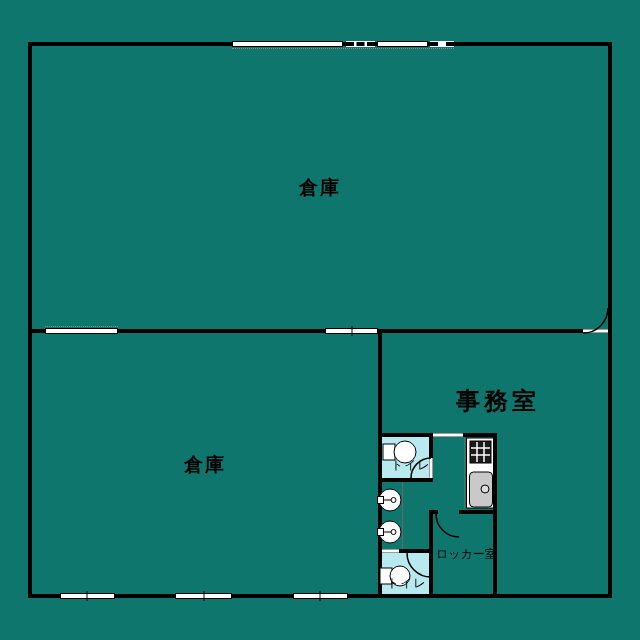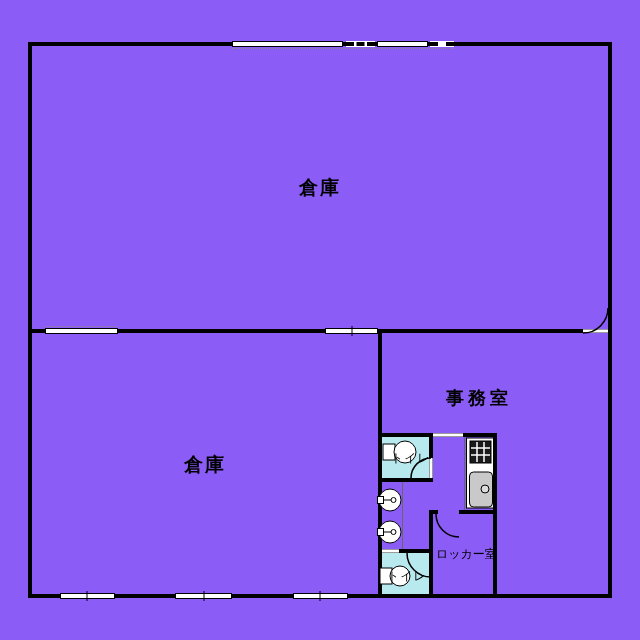--- a/index.html
+++ b/index.html
@@ -1,31 +1,31 @@
 <!DOCTYPE html>
 <html><head>
 <meta charset="utf-8">
 <style>
   html,body{margin:0;padding:0;background:#fff;}
   #canvas{
-    position:relative;width:640px;height:640px;background:#8b5cf6;overflow:hidden;
+    position:relative;width:640px;height:640px;background:#0f766e;overflow:hidden;
     font-family:"Liberation Sans","DejaVu Sans",sans-serif;color:#000;
   }
   .wall{position:absolute;background:#000;z-index:30;}
   .thin{position:absolute;background:#666;z-index:25;}
   .floor{position:absolute;z-index:5;}
   .thresh-h{position:absolute;height:4px;border-top:1px solid #9a9a9a;border-bottom:1px solid #9a9a9a;box-sizing:border-box;z-index:28;background:#fff;}
   .thresh-v{position:absolute;width:4px;border-left:1px solid #9a9a9a;border-right:1px solid #9a9a9a;box-sizing:border-box;z-index:28;background:#fff;}
   .win{position:absolute;height:6px;background:#fff;border:1px solid #000;box-sizing:border-box;z-index:40;}
   .dash-open{position:absolute;height:6px;background:#fff;z-index:40;}
   .dash-line{position:absolute;height:0;border-top:4px dashed #000;z-index:41;}
   .dots{position:absolute;height:0;border-top:1px dotted #8a8a8a;z-index:42;}
   .label{position:absolute;z-index:60;white-space:nowrap;line-height:1;}
   .room-label{font-size:19px;font-weight:bold;letter-spacing:2px;}
-  .small-label{font-size:12px;font-weight:normal;letter-spacing:1px;}
+  .small-label{font-size:12px;font-weight:normal;letter-spacing:1px;margin-top:7px;}
   .tiny-label{font-size:12px;font-weight:normal;letter-spacing:0px;}
   svg{position:absolute;left:0;top:0;z-index:50;}
 </style>
 </head>
 <body>
 
 <div id="canvas">
 
   <div class="floor" style="left:380px;top:435px;width:51px;height:46px;background:#b7e9ef;"></div>
   <div class="floor" style="left:380px;top:551px;width:51px;height:44px;background:#b7e9ef;"></div>
@@ -110,18 +110,18 @@
       <line x1="484" y1="442" x2="484" y2="462" stroke="#fff" stroke-width="1.5"></line>
       <line x1="471" y1="448" x2="490" y2="448" stroke="#fff" stroke-width="1.5"></line>
       <line x1="471" y1="455" x2="490" y2="455" stroke="#fff" stroke-width="1.5"></line>
       <rect x="469.5" y="472" width="23" height="35" rx="4" fill="#c9c9c9" stroke="#000" stroke-width="1"></rect>
       <circle cx="485" cy="489" r="4" fill="#dcdcdc" stroke="#000" stroke-width="1"></circle>
     </g>
   </svg>
 
   <div class="label room-label" style="left:299px;top:178px;">倉庫</div>
   <div class="label room-label" style="left:184px;top:455px;">倉庫</div>
-  <div class="label room-label" style="left:446px;top:389px;font-size:18px;letter-spacing:4px;">事務室</div>
+  <div class="label room-label" style="left:456px;top:389px;font-size:24px;letter-spacing:4px;">事務室</div>
   <div class="label small-label" style="left:391px;top:452px;">トイレ</div>
   <div class="label small-label" style="left:387px;top:570px;">トイレ</div>
   <div class="label tiny-label" style="left:436px;top:548px;">ロッカー室</div>
 
 </div>
 
 </body></html>

